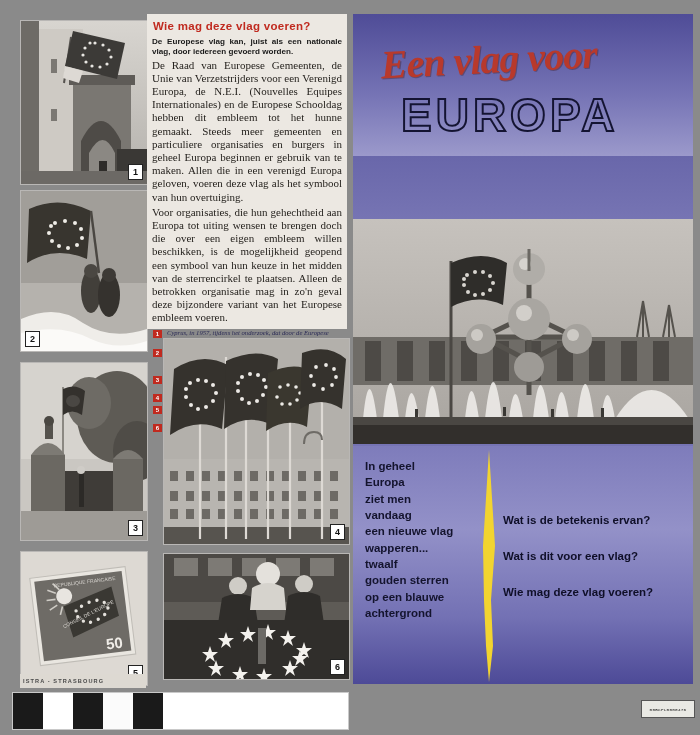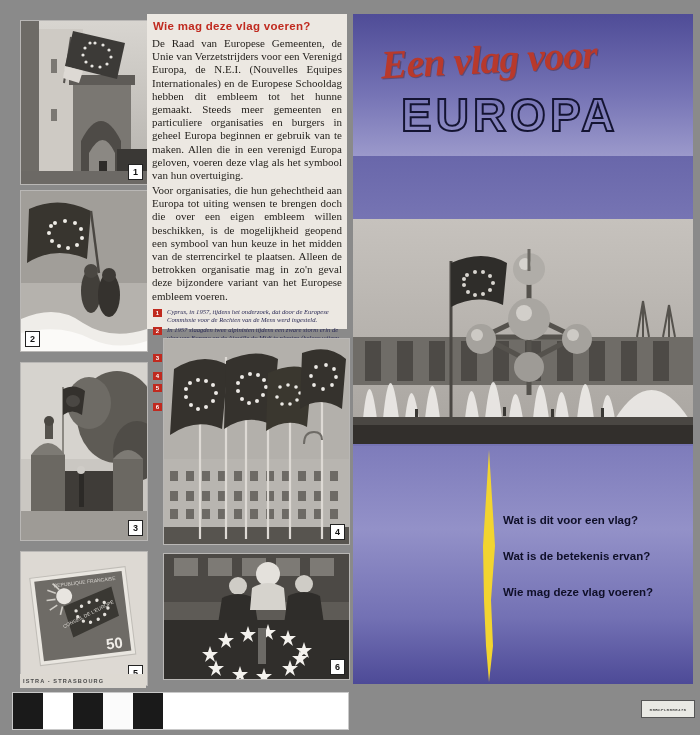--- a/index.html
+++ b/index.html
@@ -229,20 +229,21 @@
           </g>
         </svg>
         <div class="num">5</div>
       </div>
 
       <div class="caption-strip">ISTRA - STRASBOURG</div>
     </div>
 
     <div class="col-text">
       <div class="hdr">Wie mag deze vlag voeren?</div>
+      <div class="lead">De Europese vlag kan, juist als een nationale vlag, door iedereen gevoerd worden.</div>
       <div class="body-txt">
         <p>De Raad van Europese Gemeenten, de Unie van Verzetstrijders voor een Verenigd Europa, de N.E.I. (Nouvelles Equipes Internationales) en de Europese Schooldag hebben dit embleem tot het hunne gemaakt. Steeds meer gemeenten en particuliere organisaties en burgers in geheel Europa beginnen er gebruik van te maken. Allen die in een verenigd Europa geloven, voeren deze vlag als het symbool van hun overtuiging.</p>
         <p>Voor organisaties, die hun gehechtheid aan Europa tot uiting wensen te brengen doch die over een eigen embleem willen beschikken, is de mogelijkheid geopend een symbool van hun keuze in het midden van de sterrencirkel te plaatsen. Alleen de betrokken organisatie mag in zo'n geval deze bijzondere variant van het Europese embleem voeren.</p>
       </div>
       <div class="caps">
         <div class="cap">
           <span class="bullet">1</span>
           <span class="ctext">Cyprus, in 1957, tijdens het onderzoek, dat door de Europese Commissie voor de Rechten van de Mens werd ingesteld.</span>
         </div>
         <div class="cap">
@@ -509,28 +510,40 @@
           <g fill="#3a3834">
             <rect x="150" y="188" width="3" height="9"></rect>
               <rect x="198" y="190" width="3" height="8"></rect>
             <rect x="62" y="190" width="3" height="8"></rect>
               <rect x="248" y="189" width="3" height="9"></rect>
           </g>
         </svg>
       </div>
 
       <div class="lower">
+        <div class="leftcol">
+          <div>In geheel</div>
+          <div>Europa</div>
+          <div>ziet men</div>
+          <div>vandaag</div>
+          <div>een nieuwe vlag</div>
+          <div>wapperen...</div>
+          <div>twaalf</div>
+          <div>gouden sterren</div>
+          <div>op een blauwe</div>
+          <div>achtergrond</div>
+        </div>
 
         <svg class="flame" viewBox="0 0 20 232">
           <polygon points="10,0 16,96 12,150 14,196 10,232 7,196 5,150 4,96" fill="#f2d430"></polygon>
         </svg>
 
         <div class="rightcol">
+          <div>Wat is de betekenis ervan?</div>
           <div>Wat is dit voor een vlag?</div>
-          <div>Wat is de betekenis ervan?</div>
           <div>Wie mag deze vlag voeren?</div>
         </div>
       </div>
     </div>
 
   </div>
 
   <div class="calib">
     <i style="width:30px;background:#1a1a1a;"></i>
     <i style="width:30px;background:#ffffff;"></i>

